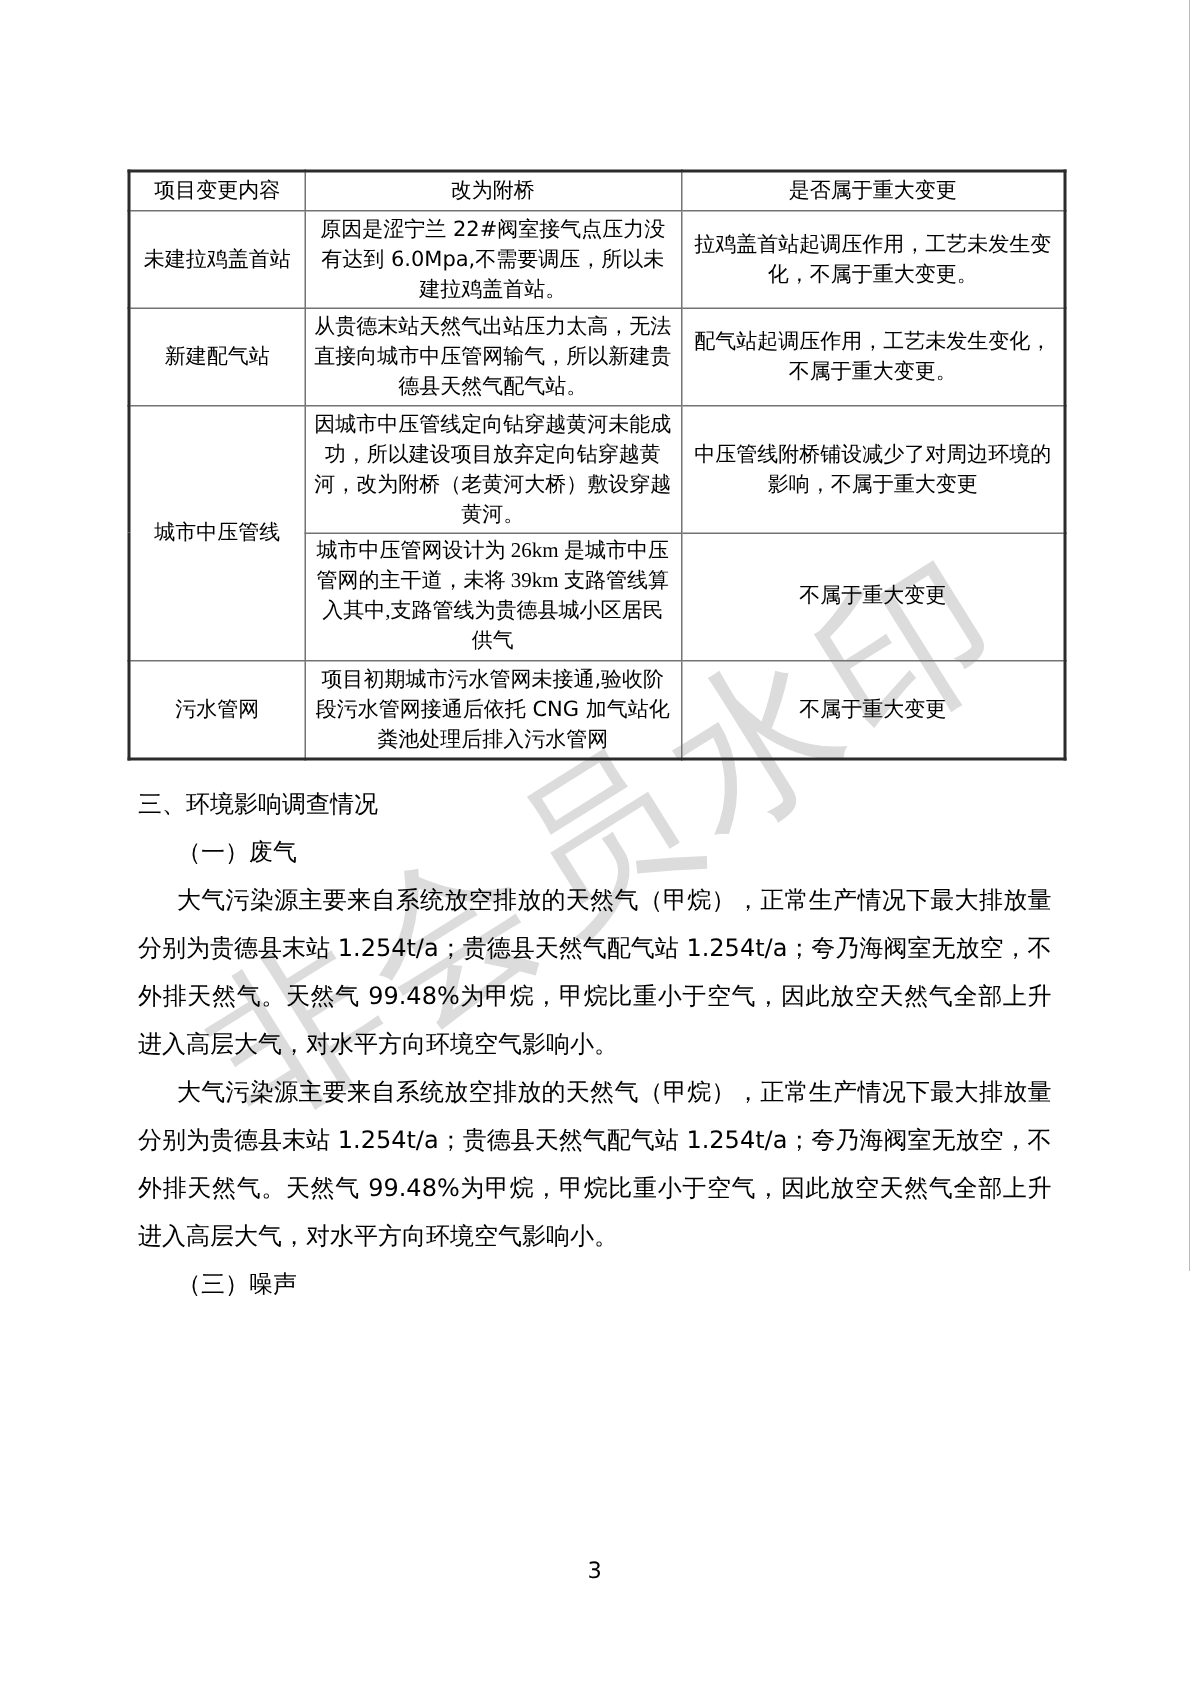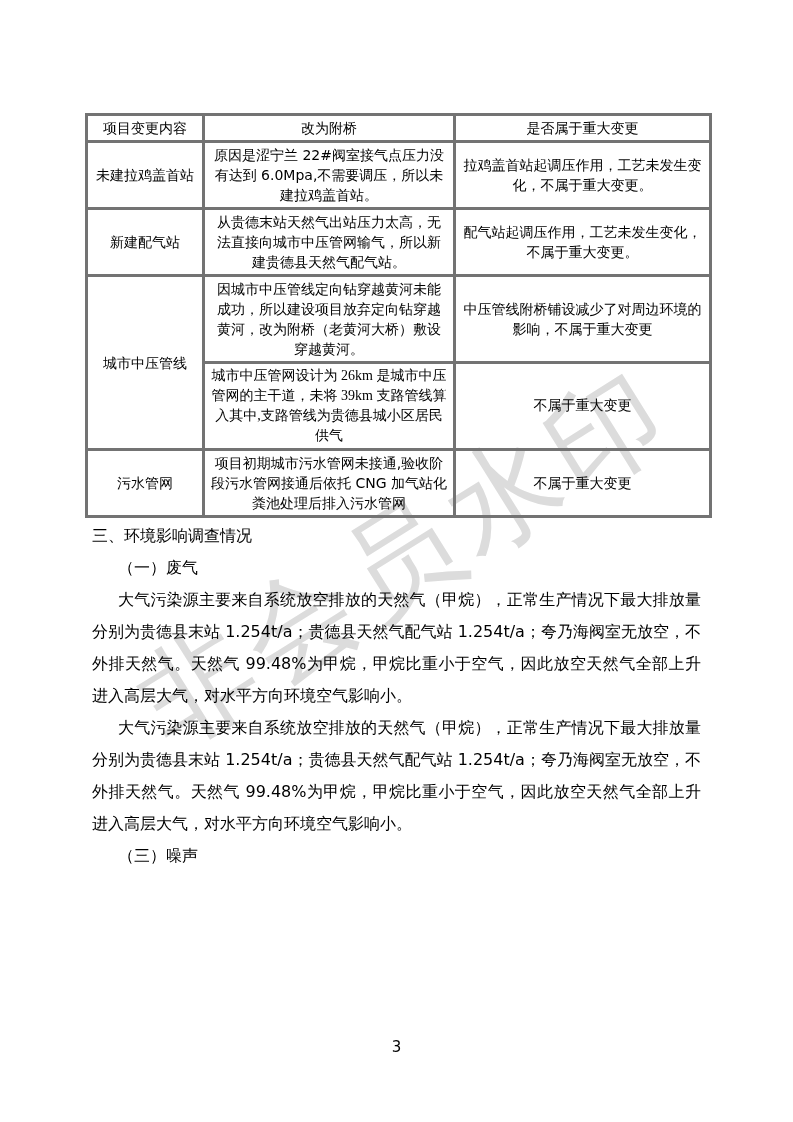--- a/index.html
+++ b/index.html
@@ -31,21 +31,21 @@
   table.change-table{
     border-collapse:collapse;
     table-layout:fixed;
     width:624px;
     border:2px solid #2b2b2b;
     font-size:14px;
     background:transparent;
   }
   table.change-table td,
   table.change-table th{
-    border:3px solid #737373;
+    border:1px solid #737373;
     text-align:center;
     vertical-align:middle;
     padding:2px 6px;
     line-height:20px;
     font-weight:normal;
     word-break:break-all;
   }
   tr.hdr{height:26px;}
   tr.r1{height:65px;}
   tr.r2{height:59px;}

